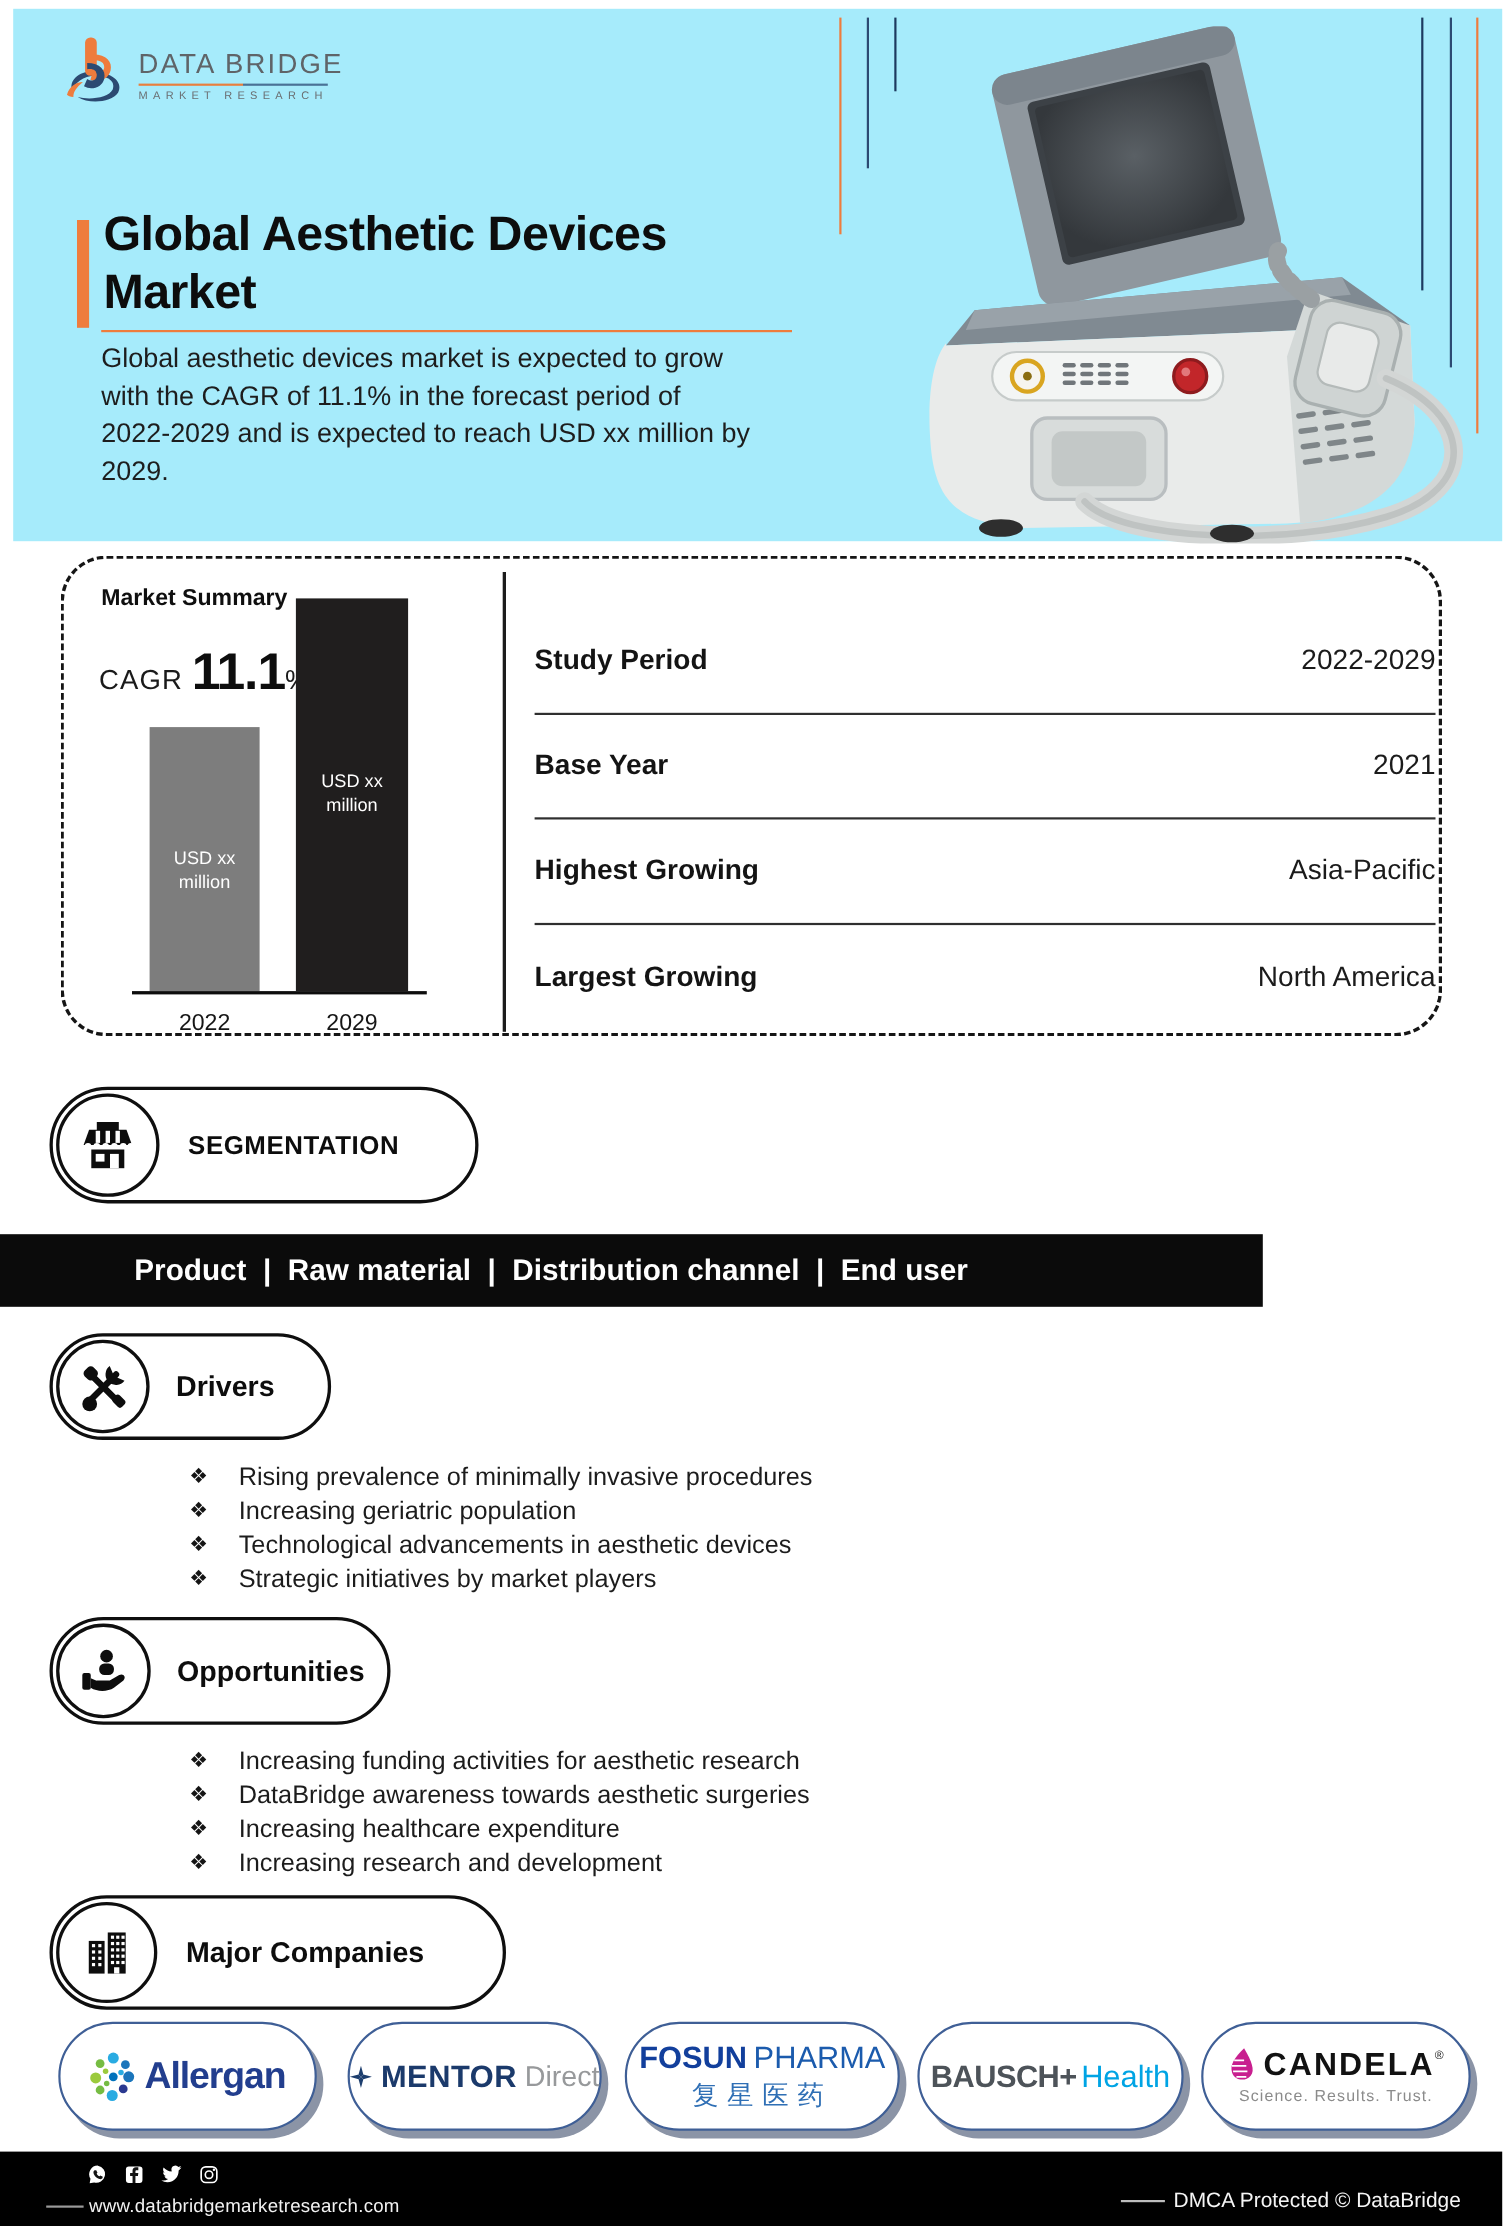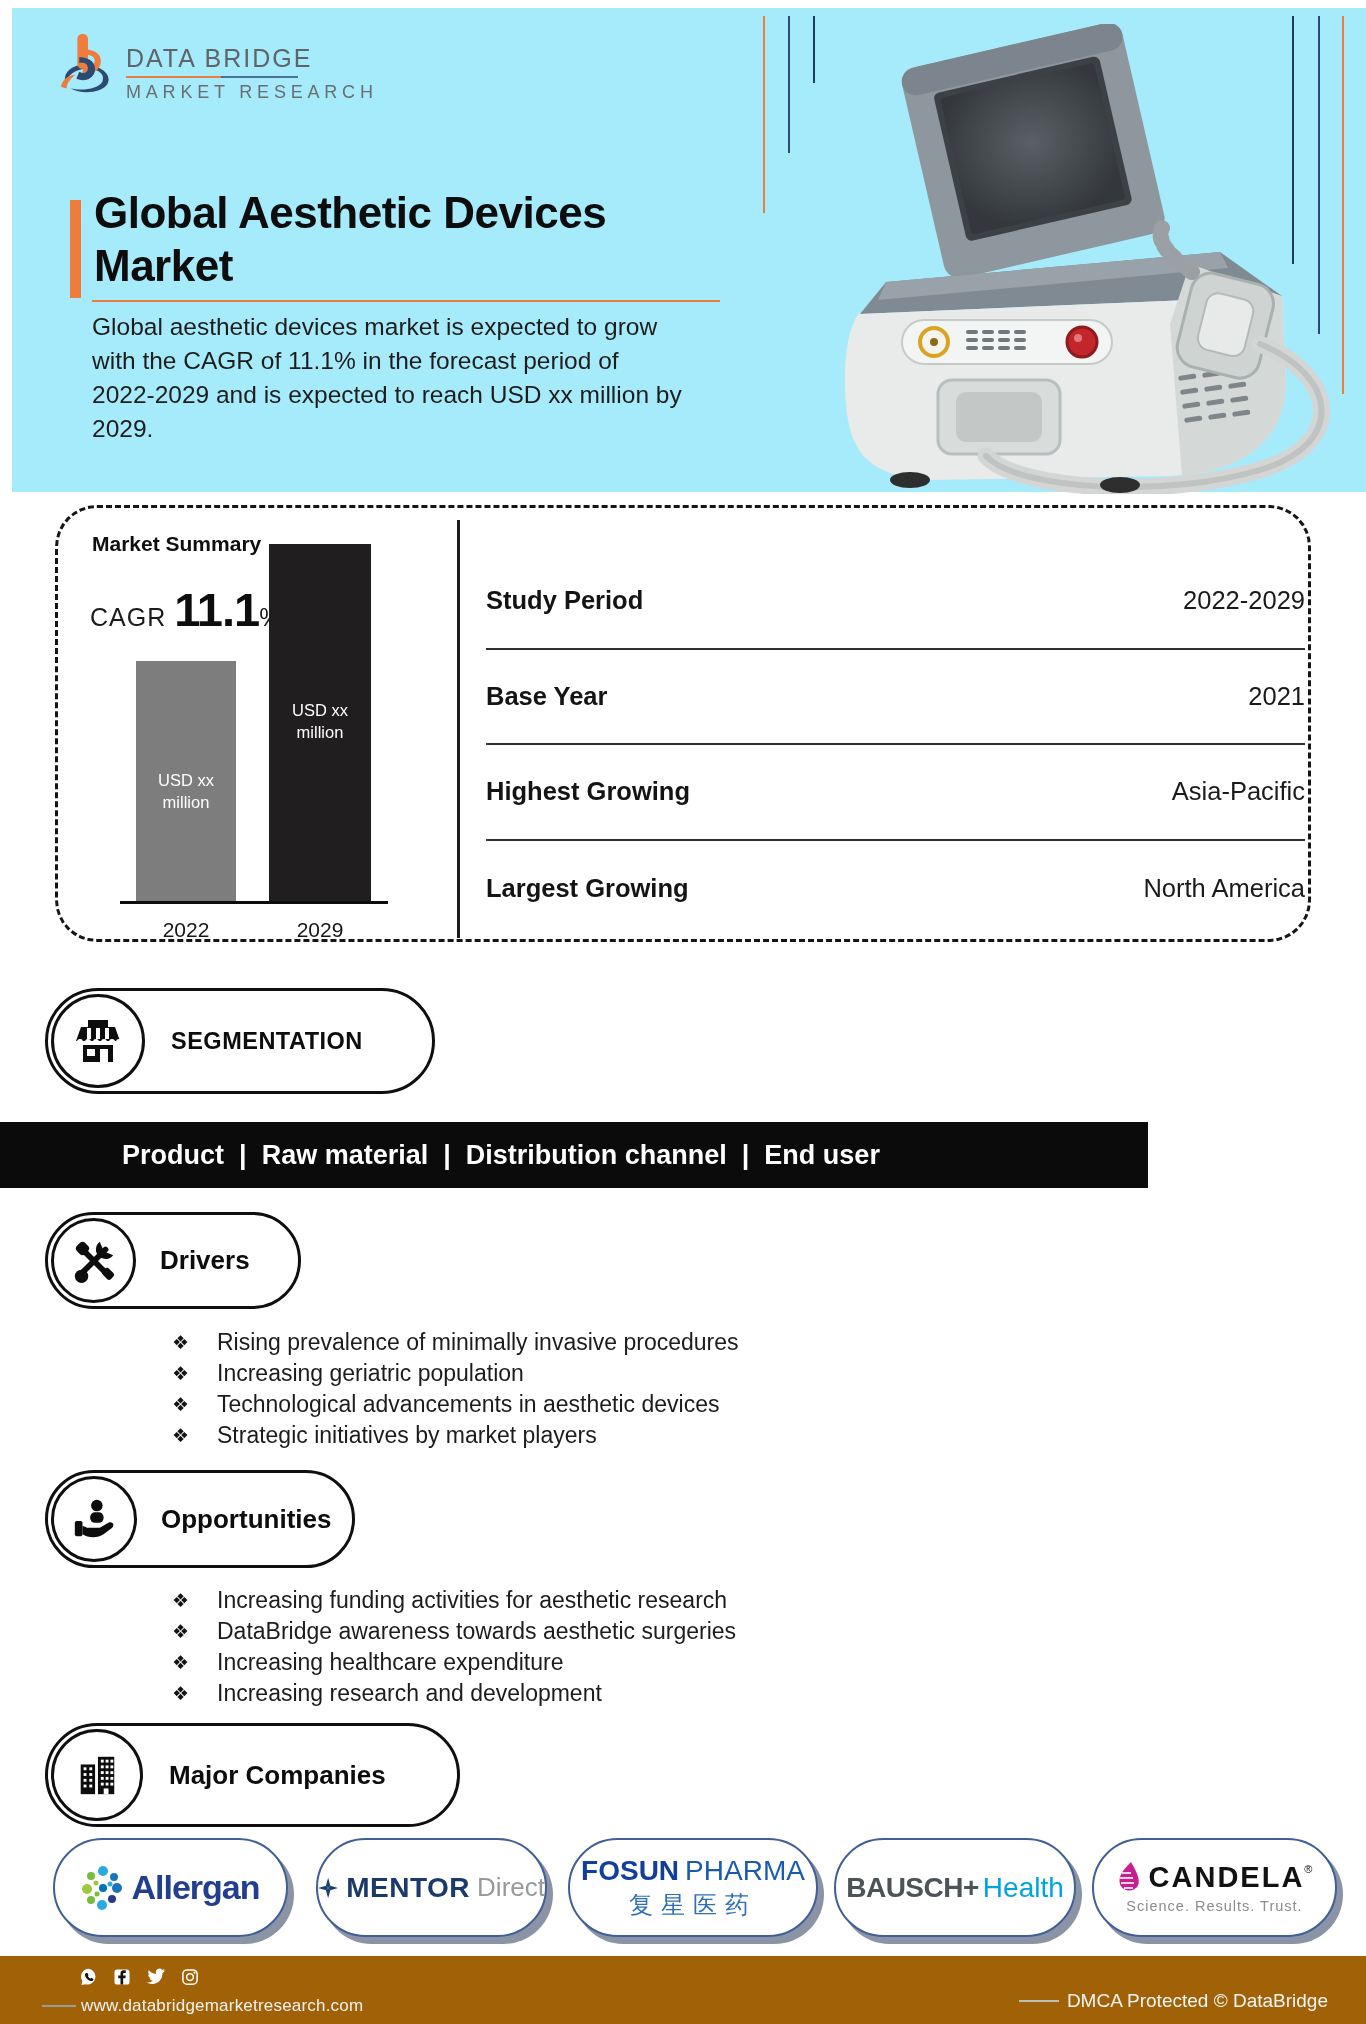--- a/index.html
+++ b/index.html
@@ -5,21 +5,21 @@
   html,body{margin:0;padding:0;background:#ffffff;}
   .page{position:relative;width:1366px;height:2024px;background:#ffffff;overflow:hidden;
         font-family:"Liberation Sans",sans-serif;color:#111;}
   
   .hero{position:absolute;left:12px;top:8px;width:1354px;height:484px;background:#a6ebfb;}
   .logo{position:absolute;left:46px;top:24px;display:flex;align-items:flex-start;}
   .logo-mark{width:58px;height:64px;}
   .logo-text{margin-left:10px;margin-top:12px;}
   .logo-line1{font-size:25px;letter-spacing:2px;color:#5f6468;font-weight:500;}
   .logo-rule{width:172px;height:2px;margin:3px 0 4px 0;background:linear-gradient(to right,#e87f3e 55%,#4a7296 55%);}
-  .logo-line2{font-size:18px;letter-spacing:4.8px;color:#6a6e71;}
+  .logo-line2{font-size:10px;letter-spacing:4.8px;color:#6a6e71;}
   .title-bar{position:absolute;left:58px;top:192px;width:11px;height:98px;background:#ee7c3d;}
   .title{position:absolute;left:82px;top:178px;font-size:44px;line-height:53px;font-weight:800;
          letter-spacing:-0.5px;color:#0d0d0d;}
   .title-rule{position:absolute;left:80px;top:292px;width:628px;height:2px;background:#ee7c3d;}
   .descr{position:absolute;left:80px;top:302px;width:650px;font-size:24.5px;line-height:34px;color:#1d1d1d;}
   .vline{position:absolute;top:8px;width:2px;}
   .v1{left:751px;height:197px;background:#ee7c3d;}
   .v2{left:776px;height:137px;background:#2c4a72;}
   .v3{left:801px;height:67px;background:#1d3a5f;}
   .v4{left:1280px;height:248px;background:#1d3a5f;}
@@ -93,21 +93,21 @@
   .fosun-b{font-size:28px;font-weight:500;color:#1b5bad;margin-left:6px;}
   .fosun-l2{font-size:24px;color:#2f6fb5;letter-spacing:8px;margin-top:2px;font-family:"DejaVu Sans",sans-serif;}
   .bausch-name{font-size:28px;font-weight:800;color:#4d5359;letter-spacing:-0.5px;}
   .bausch-suffix{font-size:28px;font-weight:500;color:#00a4e4;margin-left:4px;}
   .candela-wrap{display:flex;flex-direction:column;align-items:center;}
   .candela-l1{display:flex;align-items:flex-start;}
   .candela-name{font-size:29px;font-weight:600;letter-spacing:2px;color:#121212;margin-left:8px;}
   .candela-reg{font-size:11px;margin-top:2px;color:#121212;}
   .candela-tag{font-size:14.5px;color:#8b8b8b;letter-spacing:1px;margin-top:4px;}
   
-  .footer{position:absolute;left:0;top:1956px;width:1366px;height:68px;background:#a16207;}
+  .footer{position:absolute;left:0;top:1956px;width:1366px;height:68px;background:#000000;}
   .socials{position:absolute;left:80px;top:12px;display:flex;gap:15px;align-items:center;}
   .url-row{position:absolute;left:42px;top:40px;display:flex;align-items:center;}
   .url-dash{width:34px;height:1.5px;background:#9a9a9a;margin-right:5px;}
   .url-text{color:#f2f2f2;font-size:17px;letter-spacing:0.2px;}
   .dmca-row{position:absolute;right:38px;top:34px;display:flex;align-items:center;}
   .dmca-dash{width:40px;height:2px;background:#bdbdbd;margin-right:8px;}
   .dmca-text{color:#f5f5f5;font-size:19px;}
 </style>
 </head>
 <body>

